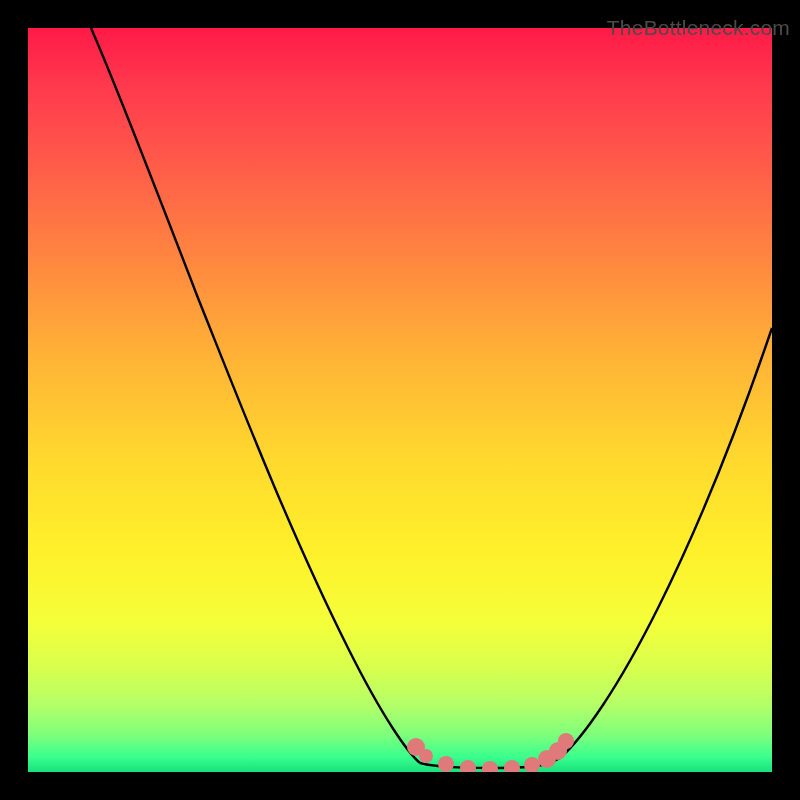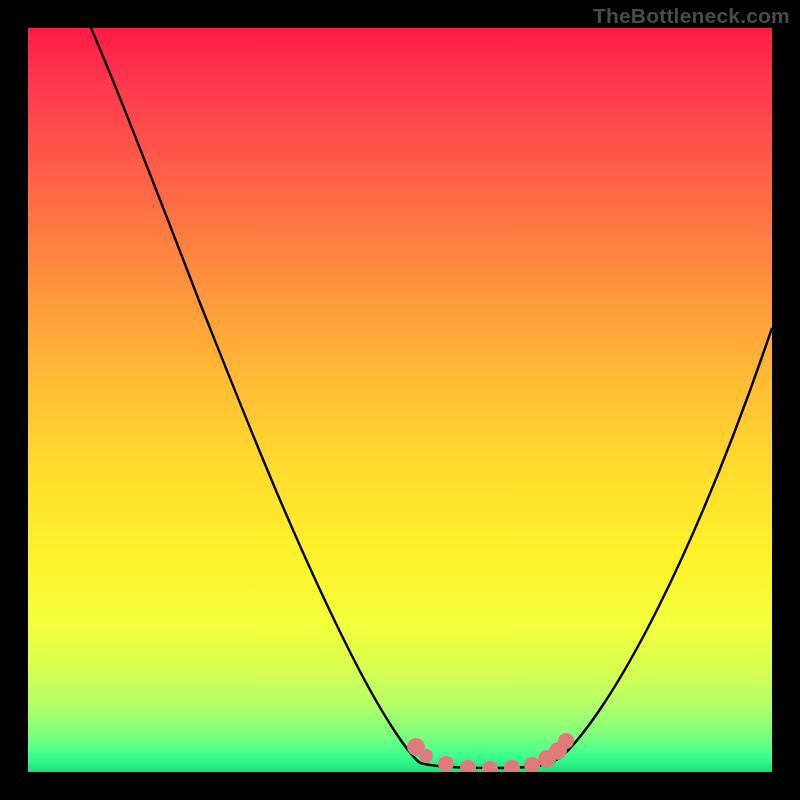--- a/index.html
+++ b/index.html
@@ -36,25 +36,25 @@
        #fff02a 70%,
        #f4ff3a 80%,
        #d8ff4e 86%,
        #b4ff68 91%,
        #7eff7c 95%,
        #3aff8e 98%,
        #18e07a 100%);
   }
   .watermark {
     position: absolute;
-    top: 4px;
+    top: 16px;
     right: 10px;
     color: #4b4b4b;
     font-size: 21px;
-    font-weight: 700;
+    font-weight: 400;
     letter-spacing: 0.2px;
   }
   svg.curves {
     position: absolute;
     top: 0;
     left: 0;
   }
 </style>
 </head>
 <body>

